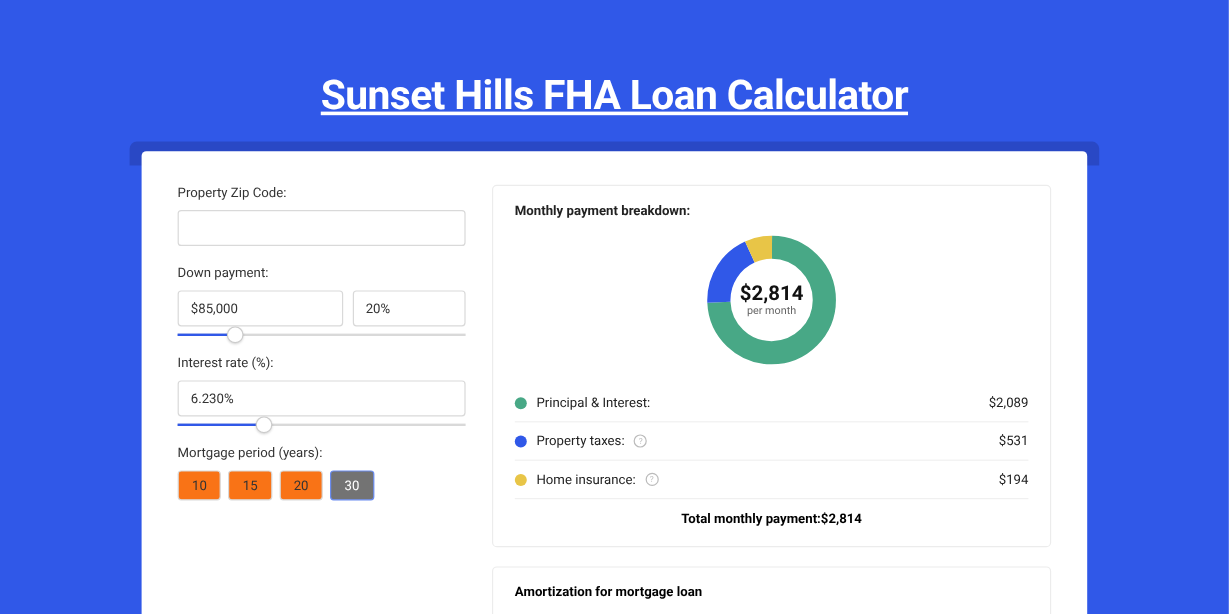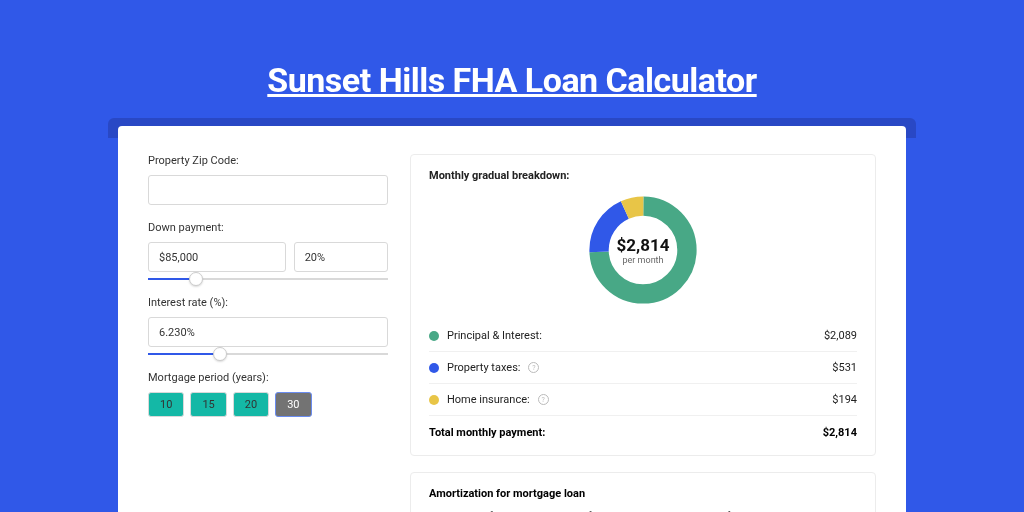--- a/index.html
+++ b/index.html
@@ -12,38 +12,38 @@
   .field { margin-bottom: 16px; }
   .field-label { font-size: 11px; margin-bottom: 8px; color: #333; }
   .text-input { width: 100%; height: 30px; border: 1px solid #d9d9d9; border-radius: 3px; padding: 0 10px; font-size: 11px; color: #333; }
   .pair { display: flex; gap: 8px; align-items: flex-end; }
   .pair .text-input:first-child { flex: 1.6; }
   .pair .text-input:last-child { flex: 1; }
   .slider-track { position: relative; height: 2px; background: #d9d9d9; margin-top: 6px; }
   .slider-fill { position: absolute; height: 2px; background: #3058E8; top: 0; left: 0; }
   .slider-thumb { position: absolute; width: 14px; height: 14px; background: #fff; border: 1px solid #ccc; border-radius: 50%; top: -6px; box-shadow: 0 1px 2px rgba(0,0,0,0.15); }
   .seg-group { display: flex; gap: 6px; margin-top: 2px; }
-  .seg { border: 1px solid #d9d9d9; border-radius: 3px; padding: 5px 11px; font-size: 11px; cursor: pointer; background: #14b8a6; }
+  .seg { border: 1px solid #d9d9d9; border-radius: 3px; padding: 5px 11px; font-size: 11px; cursor: pointer; background: #f97316; }
   .seg.active { background: #737373; color: #fff; border-color: #6a8cf0; }
   .right { flex: 1; }
   .card { border: 1px solid #ececec; border-radius: 4px; padding: 14px 18px; margin-bottom: 16px; }
   .card-title { font-size: 11px; font-weight: 700; color: #222; margin-bottom: 8px; }
   .donut-wrap { display: flex; justify-content: center; padding: 2px 0 12px 0; }
   .donut { position: relative; width: 116px; height: 116px; }
   .donut svg { width: 116px; height: 116px; }
   .donut-center { position: absolute; top: 50%; left: 50%; transform: translate(-50%, -50%); text-align: center; }
   .donut-amount { font-size: 17px; font-weight: 700; color: #111; }
   .donut-sub { font-size: 9px; color: #666; }
   .legend-row { display: flex; align-items: center; justify-content: space-between; font-size: 11px; color: #222; padding: 9px 0; border-top: 1px solid #f0f0f0; gap: 46px; }
   .legend-row:first-of-type { border-top: none; }
   .legend-left { display: flex; align-items: center; gap: 8px; }
   .dot { width: 10px; height: 10px; border-radius: 50%; flex-shrink: 0; }
   .info-icon { width: 11px; height: 11px; border: 1px solid #bbb; border-radius: 50%; display: inline-flex; align-items: center; justify-content: center; font-size: 7px; color: #bbb; }
   .legend-val { font-weight: 400; text-align: right; }
-  .total-row { display: flex; justify-content: space-between; font-size: 11px; font-weight: 700; padding: 10px 0 2px 0; border-top: 1px solid #f0f0f0; }
+  .total-row { display: flex; justify-content: center; font-size: 11px; font-weight: 700; padding: 10px 0 2px 0; border-top: 1px solid #f0f0f0; }
   .amort-title { font-size: 11px; font-weight: 700; margin-bottom: 10px; }
   .amort-text { font-size: 10px; color: #555; line-height: 1.4; }
 </style>
 </head>
 <body>
 
 <div class="outer">
   <h1 class="title">Sunset Hills FHA Loan Calculator</h1>
   <div class="shadow-panel"></div>
   <div class="panel">
@@ -84,21 +84,21 @@
             <div class="seg">15</div>
             <div class="seg">20</div>
             <div class="seg active">30</div>
           </div>
       </div>
 
     </div>
 
     <div class="right">
       <div class="card">
-        <div class="card-title">Monthly gradual breakdown:</div>
+        <div class="card-title">Monthly payment breakdown:</div>
         <div class="donut-wrap">
           <div class="donut">
             <svg viewBox="0 0 42 42" id="donut-svg">
                 <circle cx="21" cy="21" r="15.915" fill="transparent" stroke="#48a886" stroke-width="7" stroke-dasharray="74.23596304193319 25.76403695806681" stroke-dashoffset="25"></circle>
                 <circle cx="21" cy="21" r="15.915" fill="transparent" stroke="#3058E8" stroke-width="7" stroke-dasharray="18.86993603411514 81.13006396588486" stroke-dashoffset="-49.23596304193319"></circle>
                 <circle cx="21" cy="21" r="15.915" fill="transparent" stroke="#e8c547" stroke-width="7" stroke-dasharray="6.89410092395167 93.10589907604833" stroke-dashoffset="-68.10589907604833"></circle>
               </svg>
             <div class="donut-center">
               <div class="donut-amount">$2,814</div>
               <div class="donut-sub">per month</div>

